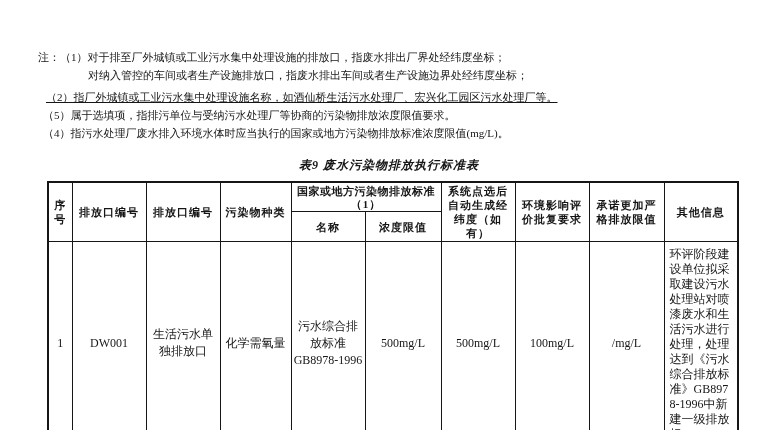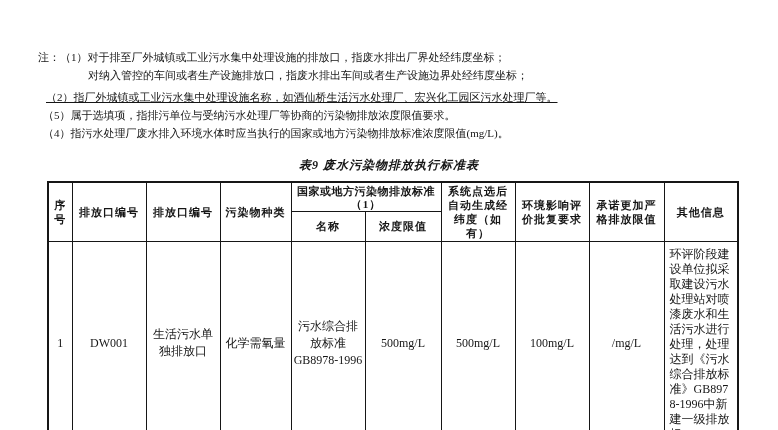--- a/index.html
+++ b/index.html
@@ -50,21 +50,21 @@
   .std-table th {
     font-size: 11px;
     font-weight: bold;
     letter-spacing: 1px;
     line-height: 14px;
     text-align: center;
     vertical-align: middle;
     padding: 1px 2px;
   }
   tr.hrow1 th { height: 27px; }
-  tr.hrow2 th { height: 30px; font-family: Liberation Mono, monospace; }
+  tr.hrow2 th { height: 30px; }
   th.group-header { padding: 0; }
   .group-line1 { white-space: nowrap; letter-spacing: 0.5px; line-height: 14px; margin-top: 1px; }
   .group-line2 { line-height: 13px; }
   .std-table td {
     font-size: 12px;
     line-height: 17px;
     text-align: center;
     vertical-align: middle;
     padding: 1px 2px;
   }

